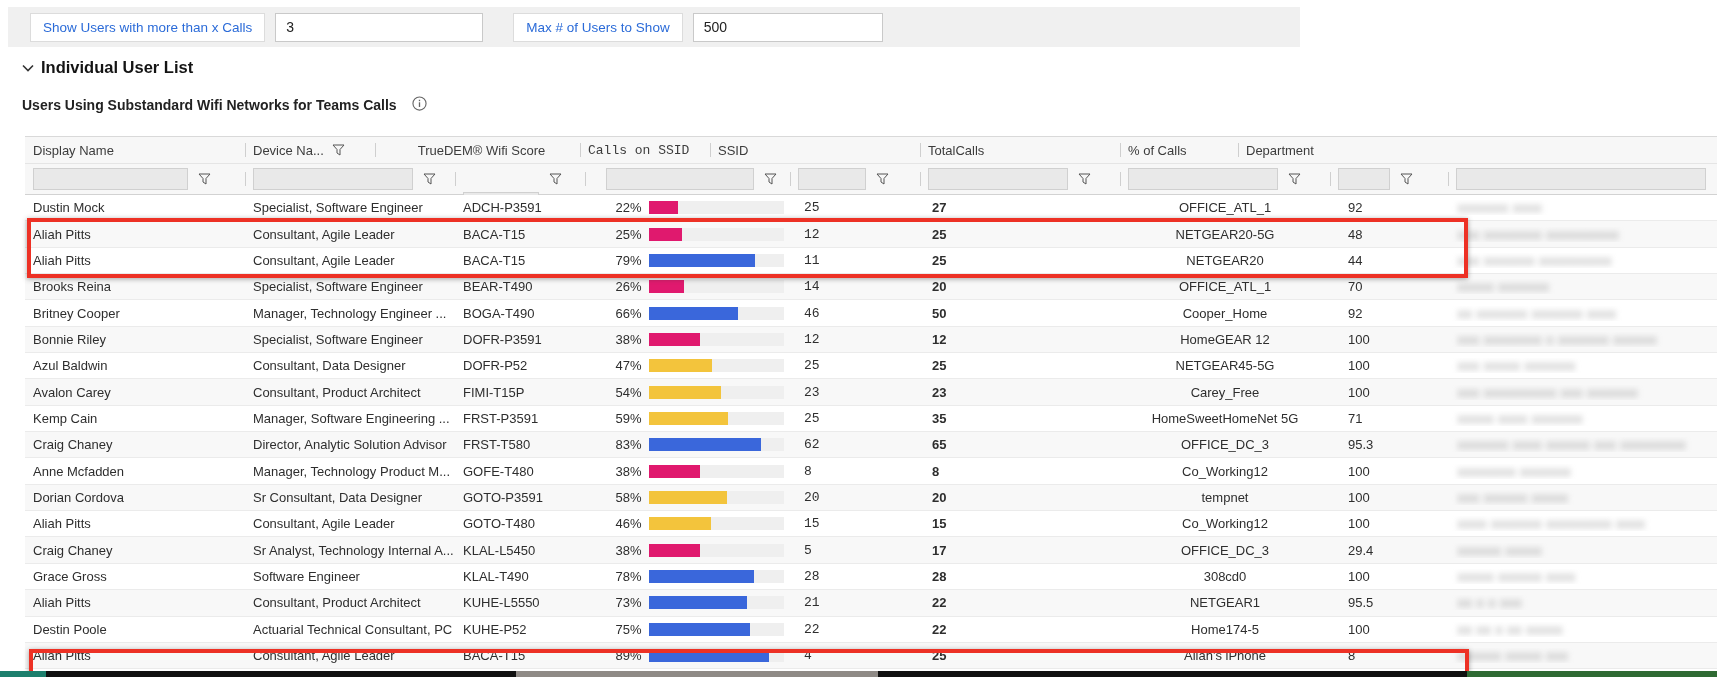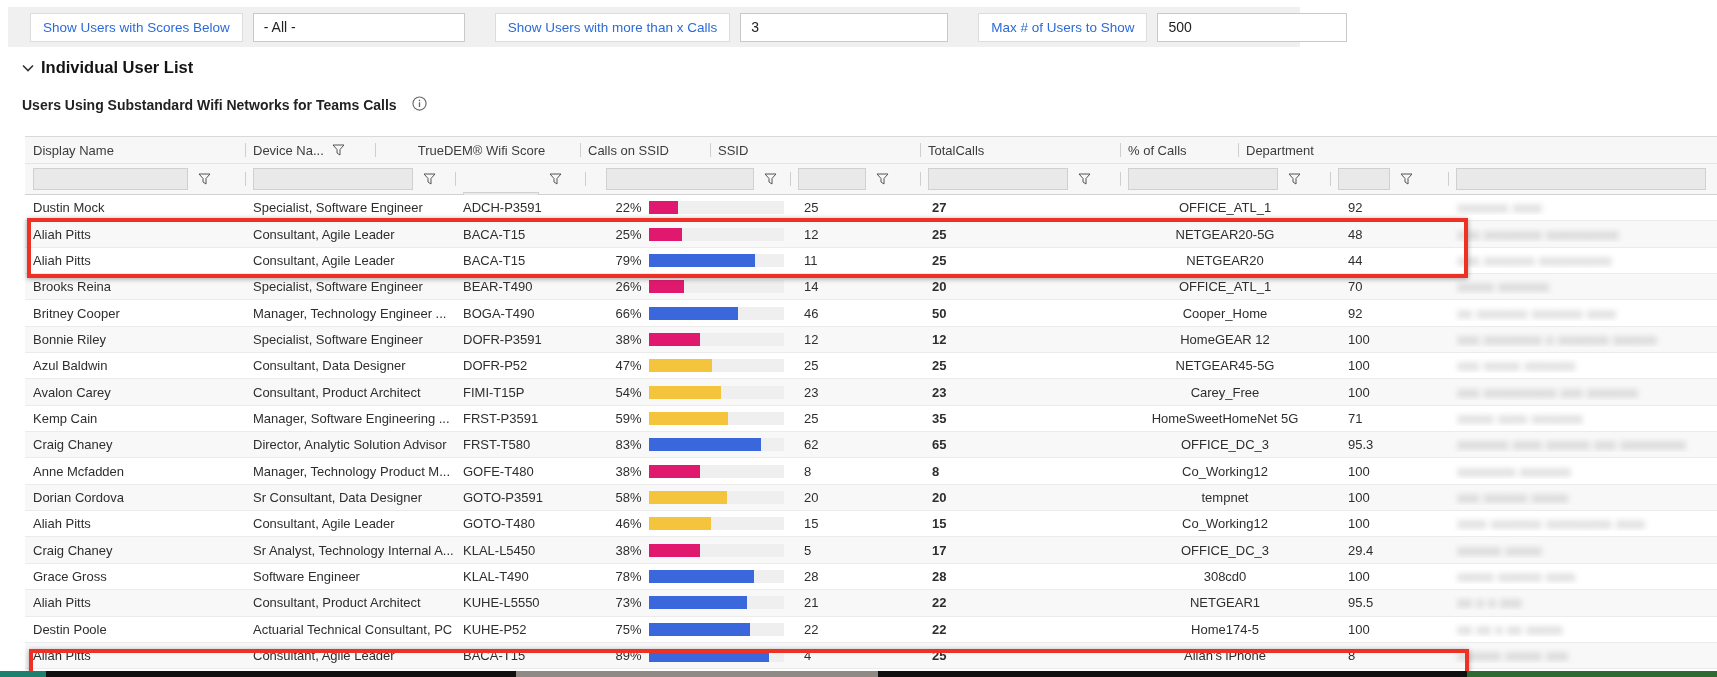--- a/index.html
+++ b/index.html
@@ -53,21 +53,21 @@
     height:31px; background:#f7f7f7; border-bottom:1px solid #d2d2d2;
     display:flex; align-items:center;
   }
   .hc, .fc { display:flex; align-items:center; padding-left:8px; position:relative; flex:0 0 auto; }
   .hc { font-size:13px; color:#3c3c3c; }
   .hc:not(.c1)::before, .fc:not(.c1)::before {
     content:""; position:absolute; left:0; top:50%; transform:translateY(-50%);
     height:14px; width:1px; background:#cfcfcf;
   }
   .c1 { width:220px; } .c2 { width:210px; } .c3 { width:130px; }
-  .c4 { width:205px;justify-content:center; } .c5 { width:130px; } .c6 { width:200px; }
+  .c4 { width:205px;justify-content:center; } .c5 { width:130px;font-family:Liberation Mono, monospace; } .c6 { width:200px; }
   .c7 { width:210px; } .c8 { width:118px; } .c9 { width:269px; flex:1 1 auto; }
   .hc svg { margin-left:8px; flex:0 0 auto; }
   .fbox {
     height:22px; background:#e9e9e9; border:1px solid #d0d0d0;
     display:flex; align-items:center; overflow:hidden; white-space:nowrap;
     font-size:12px; color:#8a8a8a; padding:0 4px; flex:0 0 auto;
   }
   .fc svg { margin-left:10px; flex:0 0 auto; }
 
   .grid-body { position:relative; }
@@ -103,24 +103,20 @@
   .bottom-strip .seg { position:absolute; top:0; height:6px; }
   .seg.teal  { left:0; width:46px; background:#1d7f6d; }
   .seg.gray  { left:516px; width:362px; background:#8f8a86; }
   .seg.green { left:1467px; width:250px; background:#2f6a33; }
 </style>
 </head>
 <body>
 
 <div class="filter-bar">
   <div class="f-group">
-    <div class="f-label">Show Users with Scores Below</div>
-    <div class="f-input w1">- All -</div>
-  </div>
-  <div class="f-group">
     <div class="f-label">Show Users with more than x Calls</div>
     <div class="f-input w2">3</div>
   </div>
   <div class="f-group">
     <div class="f-label">Max # of Users to Show</div>
     <div class="f-input w3">500</div>
   </div>
 </div>
 
 <div class="section-title">

